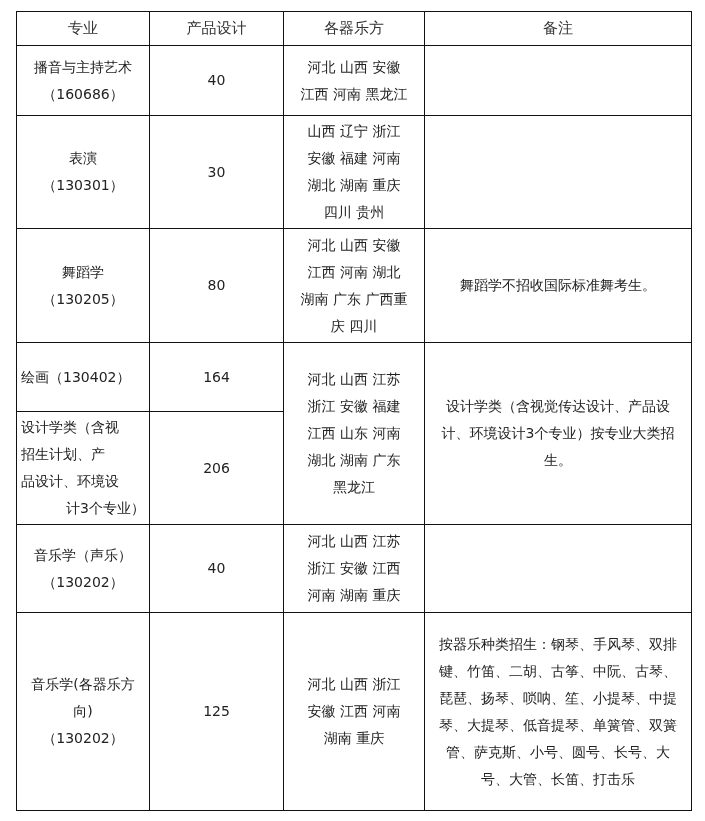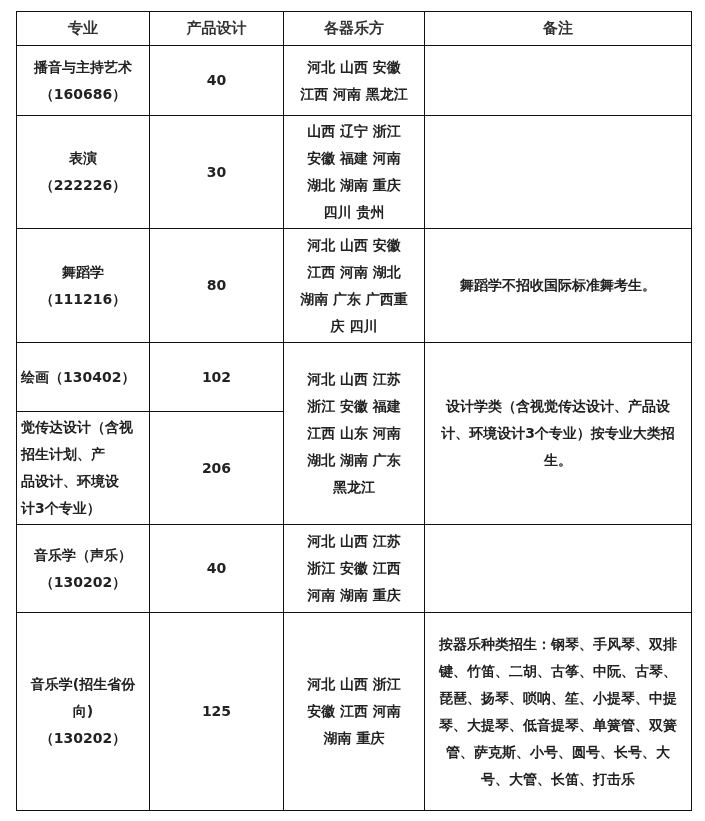--- a/index.html
+++ b/index.html
@@ -1,21 +1,21 @@
 <!DOCTYPE html>
 <html><head>
 <meta charset="utf-8">
 <style>
   html, body { margin:0; padding:0; background:#ffffff; }
   body { width:705px; height:821px; position:relative; overflow:hidden;
          font-family:"DejaVu Sans","Liberation Sans",sans-serif; color:#222; }
   .tbl { position:absolute; left:16px; top:11px; width:675px; height:800px;
          border-collapse:collapse; table-layout:fixed; font-size:14px; }
   .tbl td, .tbl th { border:1.5px solid #111; padding:0 4px; text-align:center;
-         vertical-align:middle; line-height:27px; font-weight:bold; word-break:break-all; }
+         vertical-align:middle; line-height:27px; font-weight:normal; word-break:break-all; }
   .tbl th { font-size:15px; color:#333; }
   .left { text-align:left !important; }
   .line { display:block; white-space:nowrap; }
   .wrap { display:block; }
 </style>
 </head>
 <body>
 
 <table class="tbl">
   <colgroup>
@@ -41,91 +41,91 @@
     <td>
       <span class="line">河北 山西 安徽</span>
       <span class="line">江西 河南 黑龙江</span>
     </td>
     <td></td>
   </tr>
 
   <tr style="height:113px">
     <td>
       <span class="line">表演</span>
-      <span class="line">（222226）</span>
+      <span class="line">（130301）</span>
     </td>
     <td>30</td>
     <td>
       <span class="line">山西 辽宁 浙江</span>
       <span class="line">安徽 福建 河南</span>
       <span class="line">湖北 湖南 重庆</span>
       <span class="line">四川 贵州</span>
     </td>
     <td></td>
   </tr>
 
   <tr style="height:114px">
     <td>
       <span class="line">舞蹈学</span>
-      <span class="line">（111216）</span>
+      <span class="line">（130205）</span>
     </td>
     <td>80</td>
     <td>
       <span class="line">河北 山西 安徽</span>
       <span class="line">江西 河南 湖北</span>
       <span class="line">湖南 广东 广西重</span>
       <span class="line">庆 四川</span>
     </td>
     <td>舞蹈学不招收国际标准舞考生。</td>
   </tr>
 
   <tr style="height:69px">
     <td class="left">
       <span class="line">绘画（130402）</span>
     </td>
-    <td>102</td>
+    <td>164</td>
     <td rowspan="2">
       <span class="line">河北 山西 江苏</span>
       <span class="line">浙江 安徽 福建</span>
       <span class="line">江西 山东 河南</span>
       <span class="line">湖北 湖南 广东</span>
       <span class="line">黑龙江</span>
     </td>
     <td rowspan="2" style="padding:0 16px">
       <span class="wrap">设计学类（含视觉传达设计、产品设计、环境设计3个专业）按专业大类招生。</span>
     </td>
   </tr>
 
   <tr style="height:113px">
     <td class="left">
-      <span class="line">觉传达设计（含视</span>
+      <span class="line">设计学类（含视</span>
       <span class="line">招生计划、产</span>
       <span class="line">品设计、环境设</span>
-      <span class="line" style="text-align:left">计3个专业）</span>
+      <span class="line" style="text-align:right">计3个专业）</span>
     </td>
     <td>206</td>
   </tr>
 
   <tr style="height:88px">
     <td>
       <span class="line">音乐学（声乐）</span>
       <span class="line">（130202）</span>
     </td>
     <td>40</td>
     <td>
       <span class="line">河北 山西 江苏</span>
       <span class="line">浙江 安徽 江西</span>
       <span class="line">河南 湖南 重庆</span>
     </td>
     <td></td>
   </tr>
 
   <tr style="height:198px">
     <td>
-      <span class="line">音乐学(招生省份</span>
+      <span class="line">音乐学(各器乐方</span>
       <span class="line">向)</span>
       <span class="line">（130202）</span>
     </td>
     <td>125</td>
     <td>
       <span class="line">河北 山西 浙江</span>
       <span class="line">安徽 江西 河南</span>
       <span class="line">湖南 重庆</span>
     </td>
     <td style="padding:0 11px">

